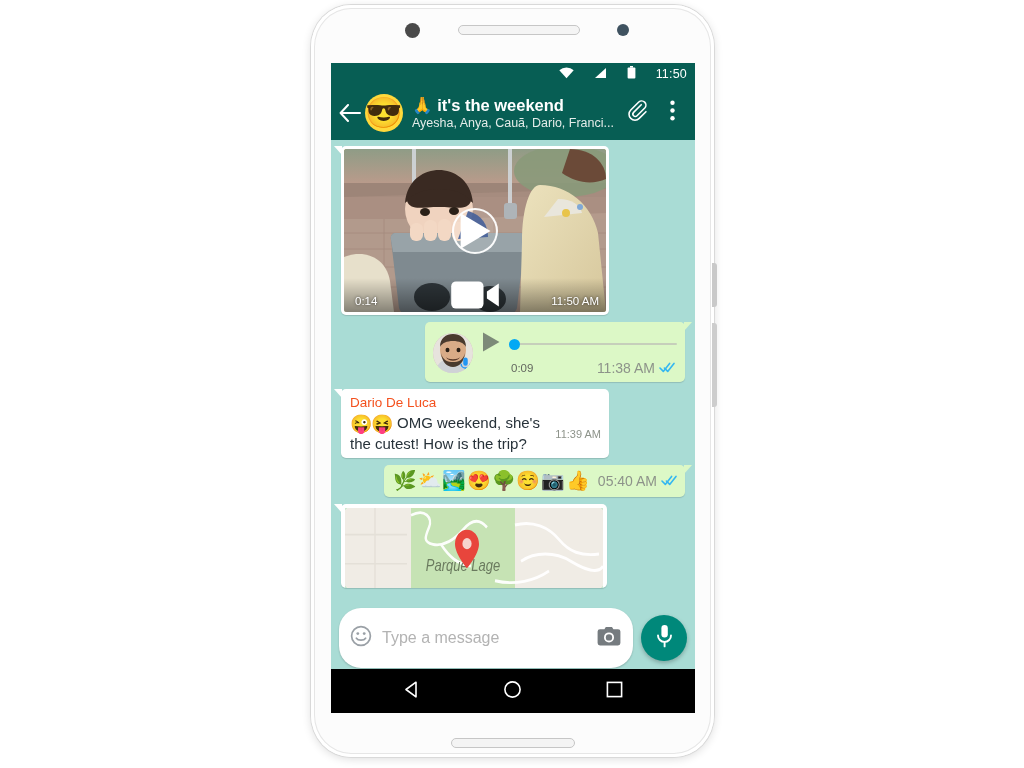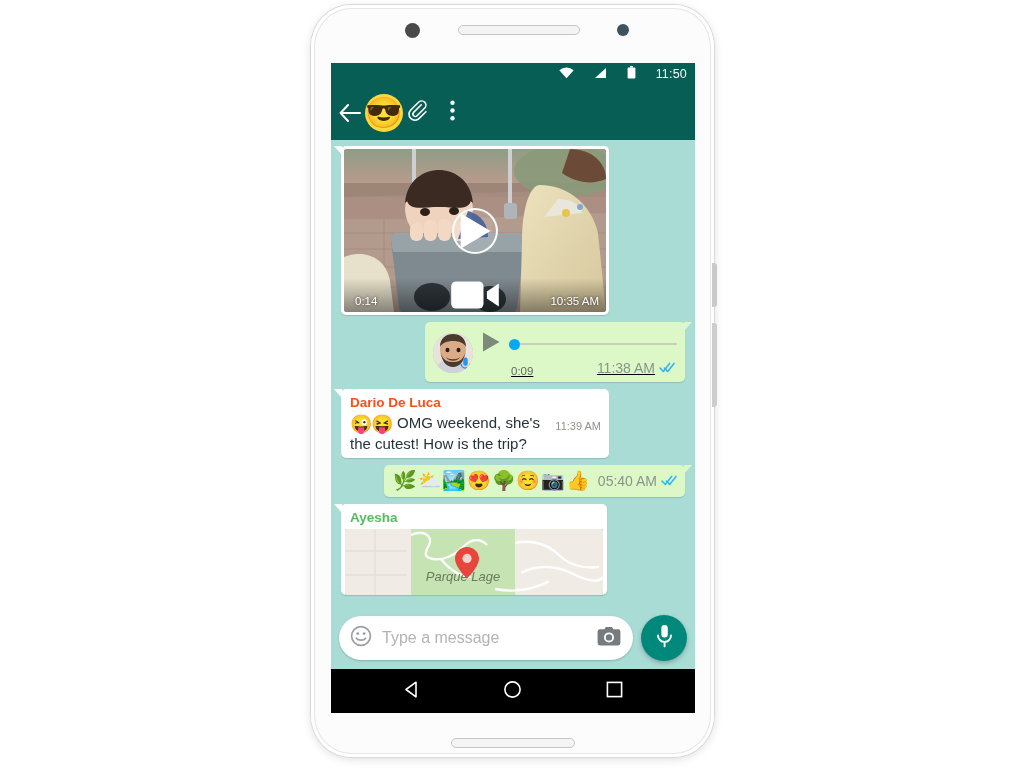--- a/index.html
+++ b/index.html
@@ -169,52 +169,52 @@
     position: absolute; right: 1px; bottom: 1px;
     width: 13px; height: 15px;
     display: flex; align-items: flex-end; justify-content: center;
   }
   .voice-right { flex: 1 1 auto; min-width: 0; }
   .voice-track-row { display: flex; align-items: center; gap: 8px; padding-top: 2px; }
   .play-tri { flex: none; }
   .track { position: relative; flex: 1 1 auto; height: 12px; display: flex; align-items: center; }
   .track-line { position: absolute; left: 0; right: 0; height: 2px; background: #c6cfbb; border-radius: 1px; }
   .track-knob { position: relative; width: 11px; height: 11px; border-radius: 50%; background: #03a9f4; margin-left: 0; }
-  .voice-meta { display: flex; align-items: flex-end; justify-content: space-between; padding: 2px 2px 0 30px; text-decoration: underline; }
+  .voice-meta { display: flex; align-items: center; justify-content: space-between; padding: 2px 2px 0 30px; }
   .voice-dur { color: #63675f; font-size: 11.5px; }
   .voice-right-meta { display: flex; align-items: center; gap: 4px; }
   .msg-time { color: #8d938a; font-size: 14px; }
 
   
   .text-bubble { padding: 6px 8px 5px 9px; max-width: 268px; }
-  .sender { color: #f4511e; font-size: 13.5px; font-weight: bold; margin-bottom: 3px; }
+  .sender { color: #f4511e; font-size: 13.5px; font-weight: normal; margin-bottom: 3px; }
   .msg-text { color: #27323a; font-size: 15px; line-height: 19px; }
   .msg-text .emj { font-size: 18px; vertical-align: -2px; letter-spacing: -1px; }
-  .time-inline { float: right; margin: 4px 0 0 8px; color: #8d938a; font-size: 11px; }
+  .time-inline { float: right; margin: 12px 0 0 8px; color: #8d938a; font-size: 11px; }
 
   
   .emoji-bubble { padding: 5px 8px 5px 9px; display: flex; align-items: center; gap: 1px; }
   .emoji-bubble .emj { font-size: 19px; line-height: 22px; }
   .emoji-bubble .meta { display: flex; align-items: center; gap: 4px; margin-left: 7px; }
 
   
   .loc-bubble { width: 266px; padding: 4px 4px 0 4px; }
   .loc-name { color: #57bb63; font-size: 13.5px; font-weight: bold; padding: 2px 4px 4px 5px; }
-  .loc-map { position: relative; width: 258px; height: 66px; overflow: hidden; border-radius: 2px; background: #22c55e; }
+  .loc-map { position: relative; width: 258px; height: 80px; overflow: hidden; border-radius: 2px; background: #22c55e; }
   .loc-map svg { position: absolute; inset: 0; width: 100%; height: 100%; display: block; }
 
   
   .inputbar {
     position: absolute; left: 0; right: 0; bottom: 0;
     height: 62px; background: transparent;
     display: flex; align-items: center; gap: 8px;
     padding: 0 8px;
   }
   .input-pill {
-    flex: 1 1 auto; height: 44px; background: #fff;
+    flex: 1 1 auto; height: 60px; background: #fff;
     border-radius: 22px; box-shadow: 0 1px 2px rgba(0,0,0,.2);
     display: flex; align-items: center; gap: 10px; padding: 0 12px 0 11px;
   }
   .placeholder { flex: 1 1 auto; color: #b3b3b3; font-size: 16px; }
   .mic-fab {
     width: 46px; height: 46px; border-radius: 50%;
     background: #00887a; flex: none;
     display: flex; align-items: center; justify-content: center;
     box-shadow: 0 2px 4px rgba(0,0,0,.25);
   }
@@ -265,20 +265,24 @@
 
       <div class="header">
         <div class="back-arrow">
           <svg width="22" height="18" viewBox="0 0 22 18">
             <path d="M9 1 1.6 9 9 17M1.8 9H21" stroke="#ffffff" stroke-width="2" fill="none" stroke-linecap="round" stroke-linejoin="round"></path>
           </svg>
         </div>
         <div class="grp-avatar">
           <span>😎</span>
         </div>
+        <div class="hdr-text">
+          <div class="hdr-title"><span>🙏</span> <span>it's the weekend</span></div>
+          <div class="hdr-sub">Ayesha, Anya, Cauã, Dario, Franci...</div>
+        </div>
         <div class="hdr-actions">
           <div class="icon-btn">
             <span>
               <svg width="20" height="22" viewBox="0 0 20 22">
                 <path d="M15.5 6.2 7.2 14.5a2.6 2.6 0 0 0 3.7 3.7l8.4-8.4a4.6 4.6 0 0 0-6.5-6.5L4.1 11.9a6.5 6.5 0 0 0 9.2 9.2l7.3-7.3" stroke="#ffffff" stroke-width="1.7" fill="none" stroke-linecap="round" stroke-linejoin="round" transform="translate(-1,-1) scale(0.92)"></path>
               </svg>
             </span>
           </div>
           <div class="icon-btn">
             <span>
@@ -371,21 +375,21 @@
               <div class="vid-meta">
                 <span class="vid-dur">
                   <span>
                     <svg width="14" height="10" viewBox="0 0 14 10">
                       <rect x="0" y="1" width="9.5" height="8" rx="1.4" fill="#ffffff"></rect>
                       <path d="M10.5 4 14 1.6v6.8L10.5 6z" fill="#ffffff"></path>
                     </svg>
                   </span>
                   <span>0:14</span>
                 </span>
-                <span class="vid-time">10:35 AM</span>
+                <span class="vid-time">11:50 AM</span>
               </div>
             </div>
           </div>
         </div>
 
         <div class="row right">
           <div class="bubble out voice-bubble">
             <span class="tail"></span>
             <div class="voice-main">
               <div class="voice-avatar">
@@ -463,21 +467,20 @@
                   <path d="M5.4 6 8.7 9.4 15 1.4" stroke="#34b7f1" stroke-width="1.6" fill="none" stroke-linecap="round" stroke-linejoin="round"></path>
                 </svg>
               </span>
             </span>
           </div>
         </div>
 
         <div class="row left">
           <div class="bubble in loc-bubble">
             <span class="tail"></span>
-            <div class="loc-name">Ayesha</div>
             <div class="loc-map">
               <svg viewBox="0 0 258 66" preserveAspectRatio="none">
                 <rect width="258" height="66" fill="#f0ece5"></rect>
                 <rect x="66" y="0" width="104" height="66" fill="#c6e3b4"></rect>
                 <g stroke="#ffffff" stroke-width="2.4" fill="none" opacity=".95">
                   <path d="M66 6c14-6 22 2 18 10s-6 12 4 14 22-4 30-12 16-10 24-2"></path>
                   <path d="M96 30c8 10 16 16 30 18"></path>
                   <path d="M170 14c18-4 34 2 44 12s22 14 40 12"></path>
                   <path d="M176 44c14-8 34-8 50 0s28 10 32 4"></path>
                   <path d="M150 60c20 4 40 0 54-8"></path>

